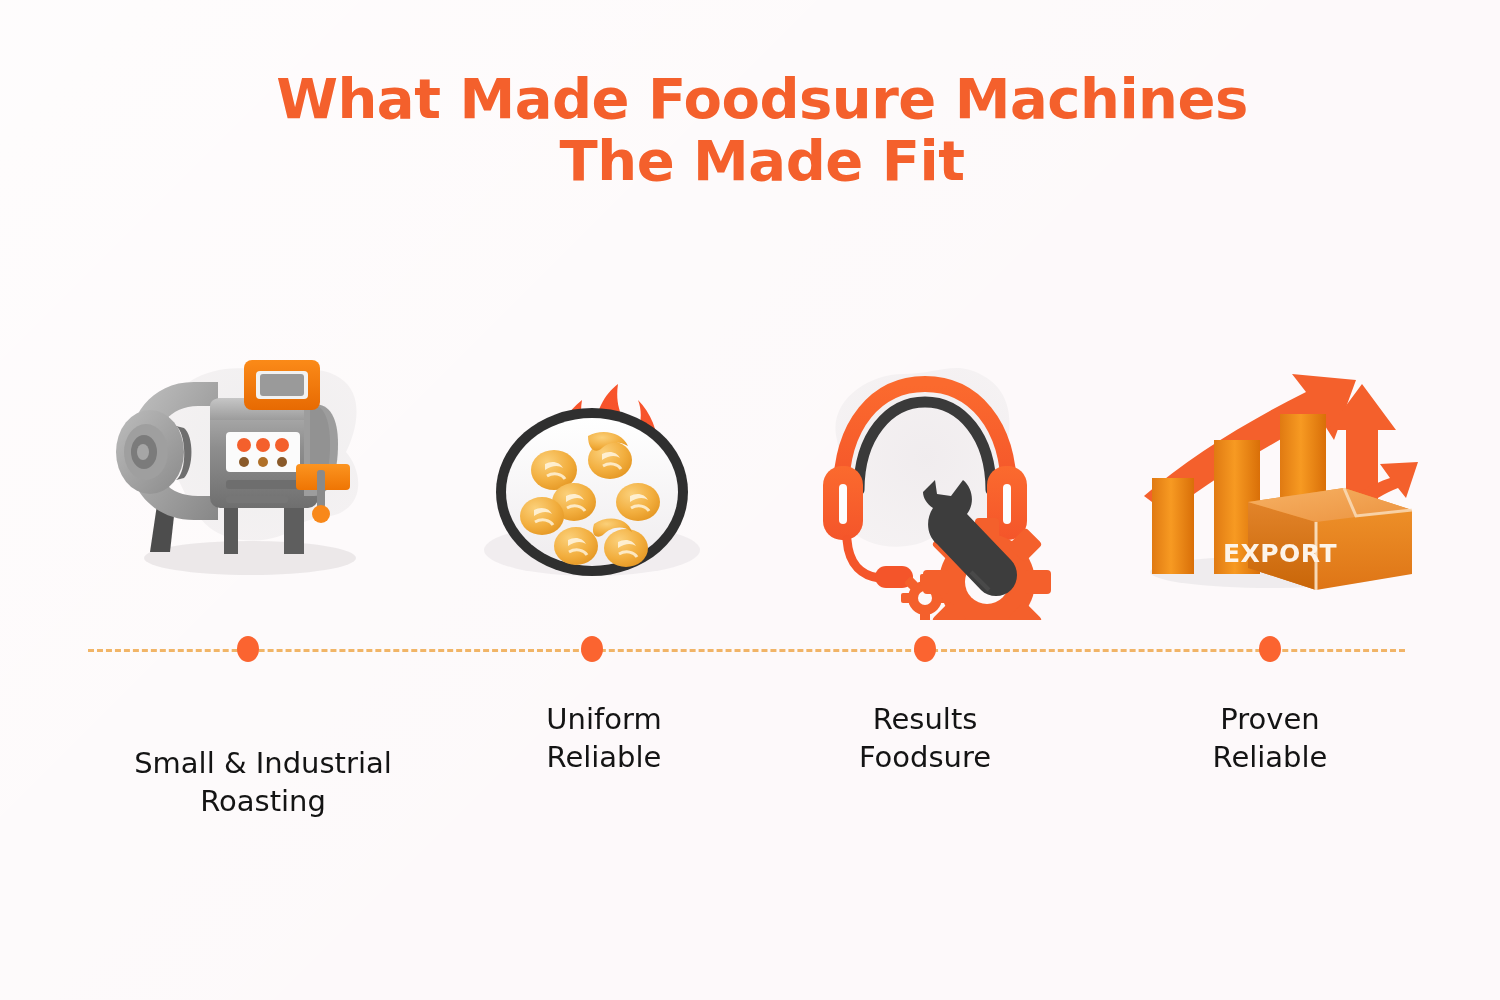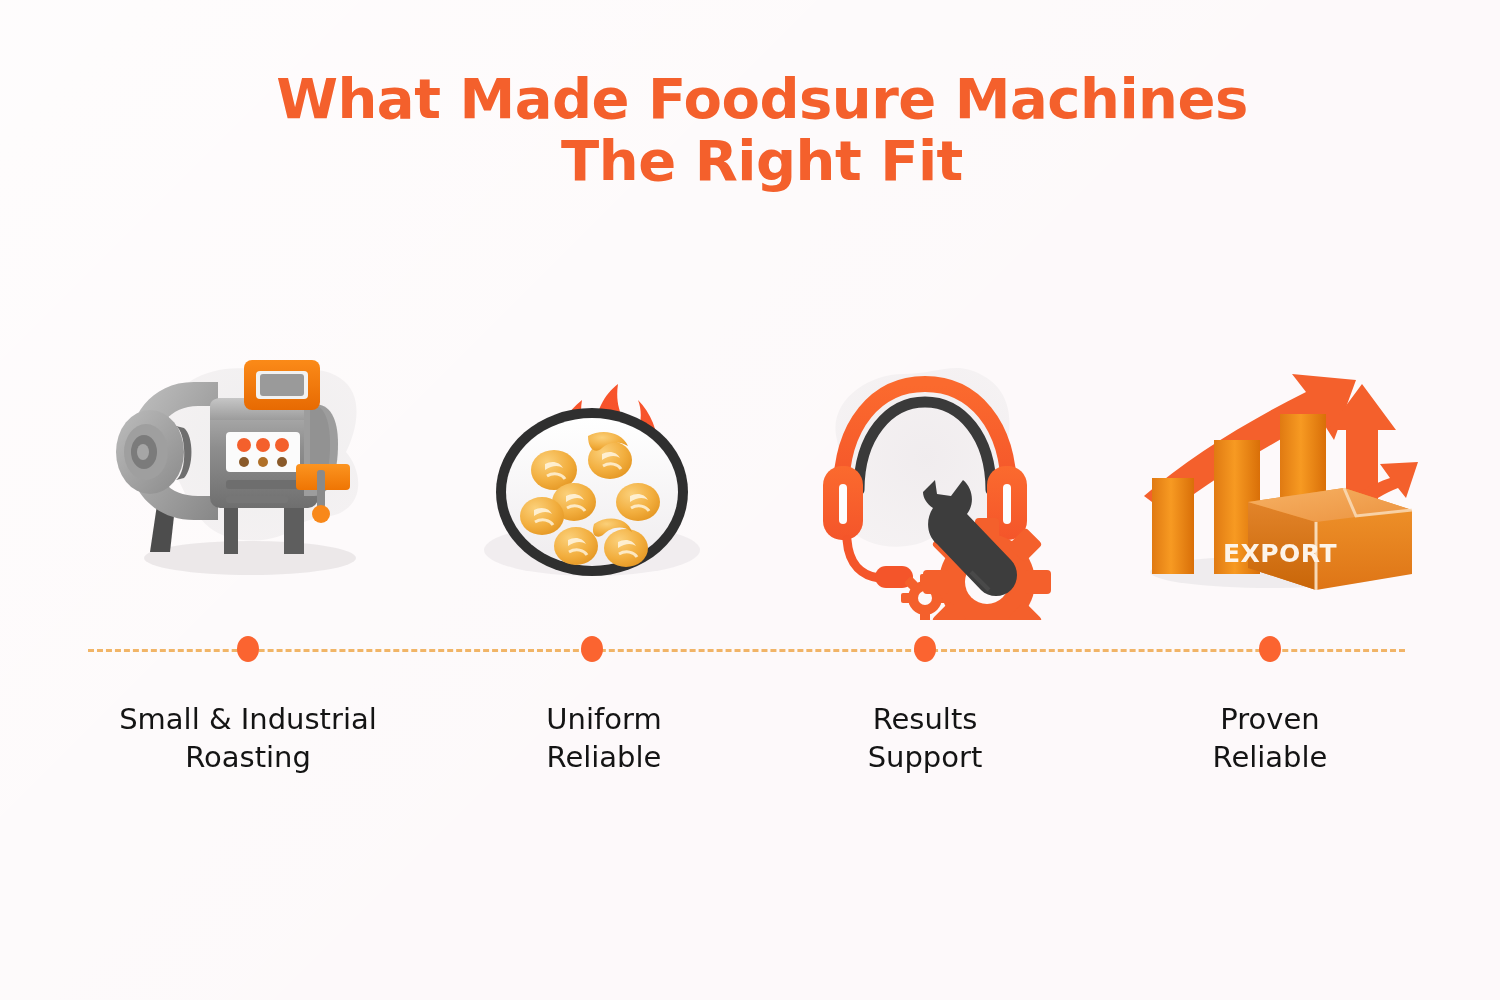--- a/index.html
+++ b/index.html
@@ -90,21 +90,21 @@
   }
   .label .l2 { display:block; }
 </style>
 </head>
 <body>
 
 <div id="stage">
 
   <div class="title-block">
     <span class="title-line">What Made Foodsure Machines</span>
-    <span class="title-line">The Right Fit</span>
+    <span class="title-line">The Made Fit</span>
   </div>
 
   <div class="cols">
 
     <div class="col" style="left:98px;">
       <div class="art">
         <svg viewBox="0 0 300 280" xmlns="http://www.w3.org/2000/svg">
           <defs>
             <linearGradient id="m-body" x1="0" y1="0" x2="0" y2="1">
               <stop offset="0%" stop-color="#b7b7b7"></stop>
@@ -372,31 +372,31 @@
 
   </div>
 
   <div class="timeline"></div>
   <div class="tl-dot" style="left:237px;"></div>
   <div class="tl-dot" style="left:581px;"></div>
   <div class="tl-dot" style="left:914px;"></div>
   <div class="tl-dot" style="left:1259px;"></div>
 
   <div class="labels">
-    <div class="label" style="left:83px;">
+    <div class="label" style="left:98px;margin-top:44px;">
       <span>Small &amp; Industrial</span>
       <span class="l2">Roasting</span>
     </div>
     <div class="label" style="left:439px;">
       <span>Uniform</span>
       <span class="l2">Reliable</span>
     </div>
     <div class="label" style="left:760px;">
       <span>Results</span>
-      <span class="l2">Support</span>
+      <span class="l2">Foodsure</span>
     </div>
     <div class="label" style="left:1105px;">
       <span>Proven</span>
       <span class="l2">Reliable</span>
     </div>
   </div>
 
 </div>
 
 </body></html>

